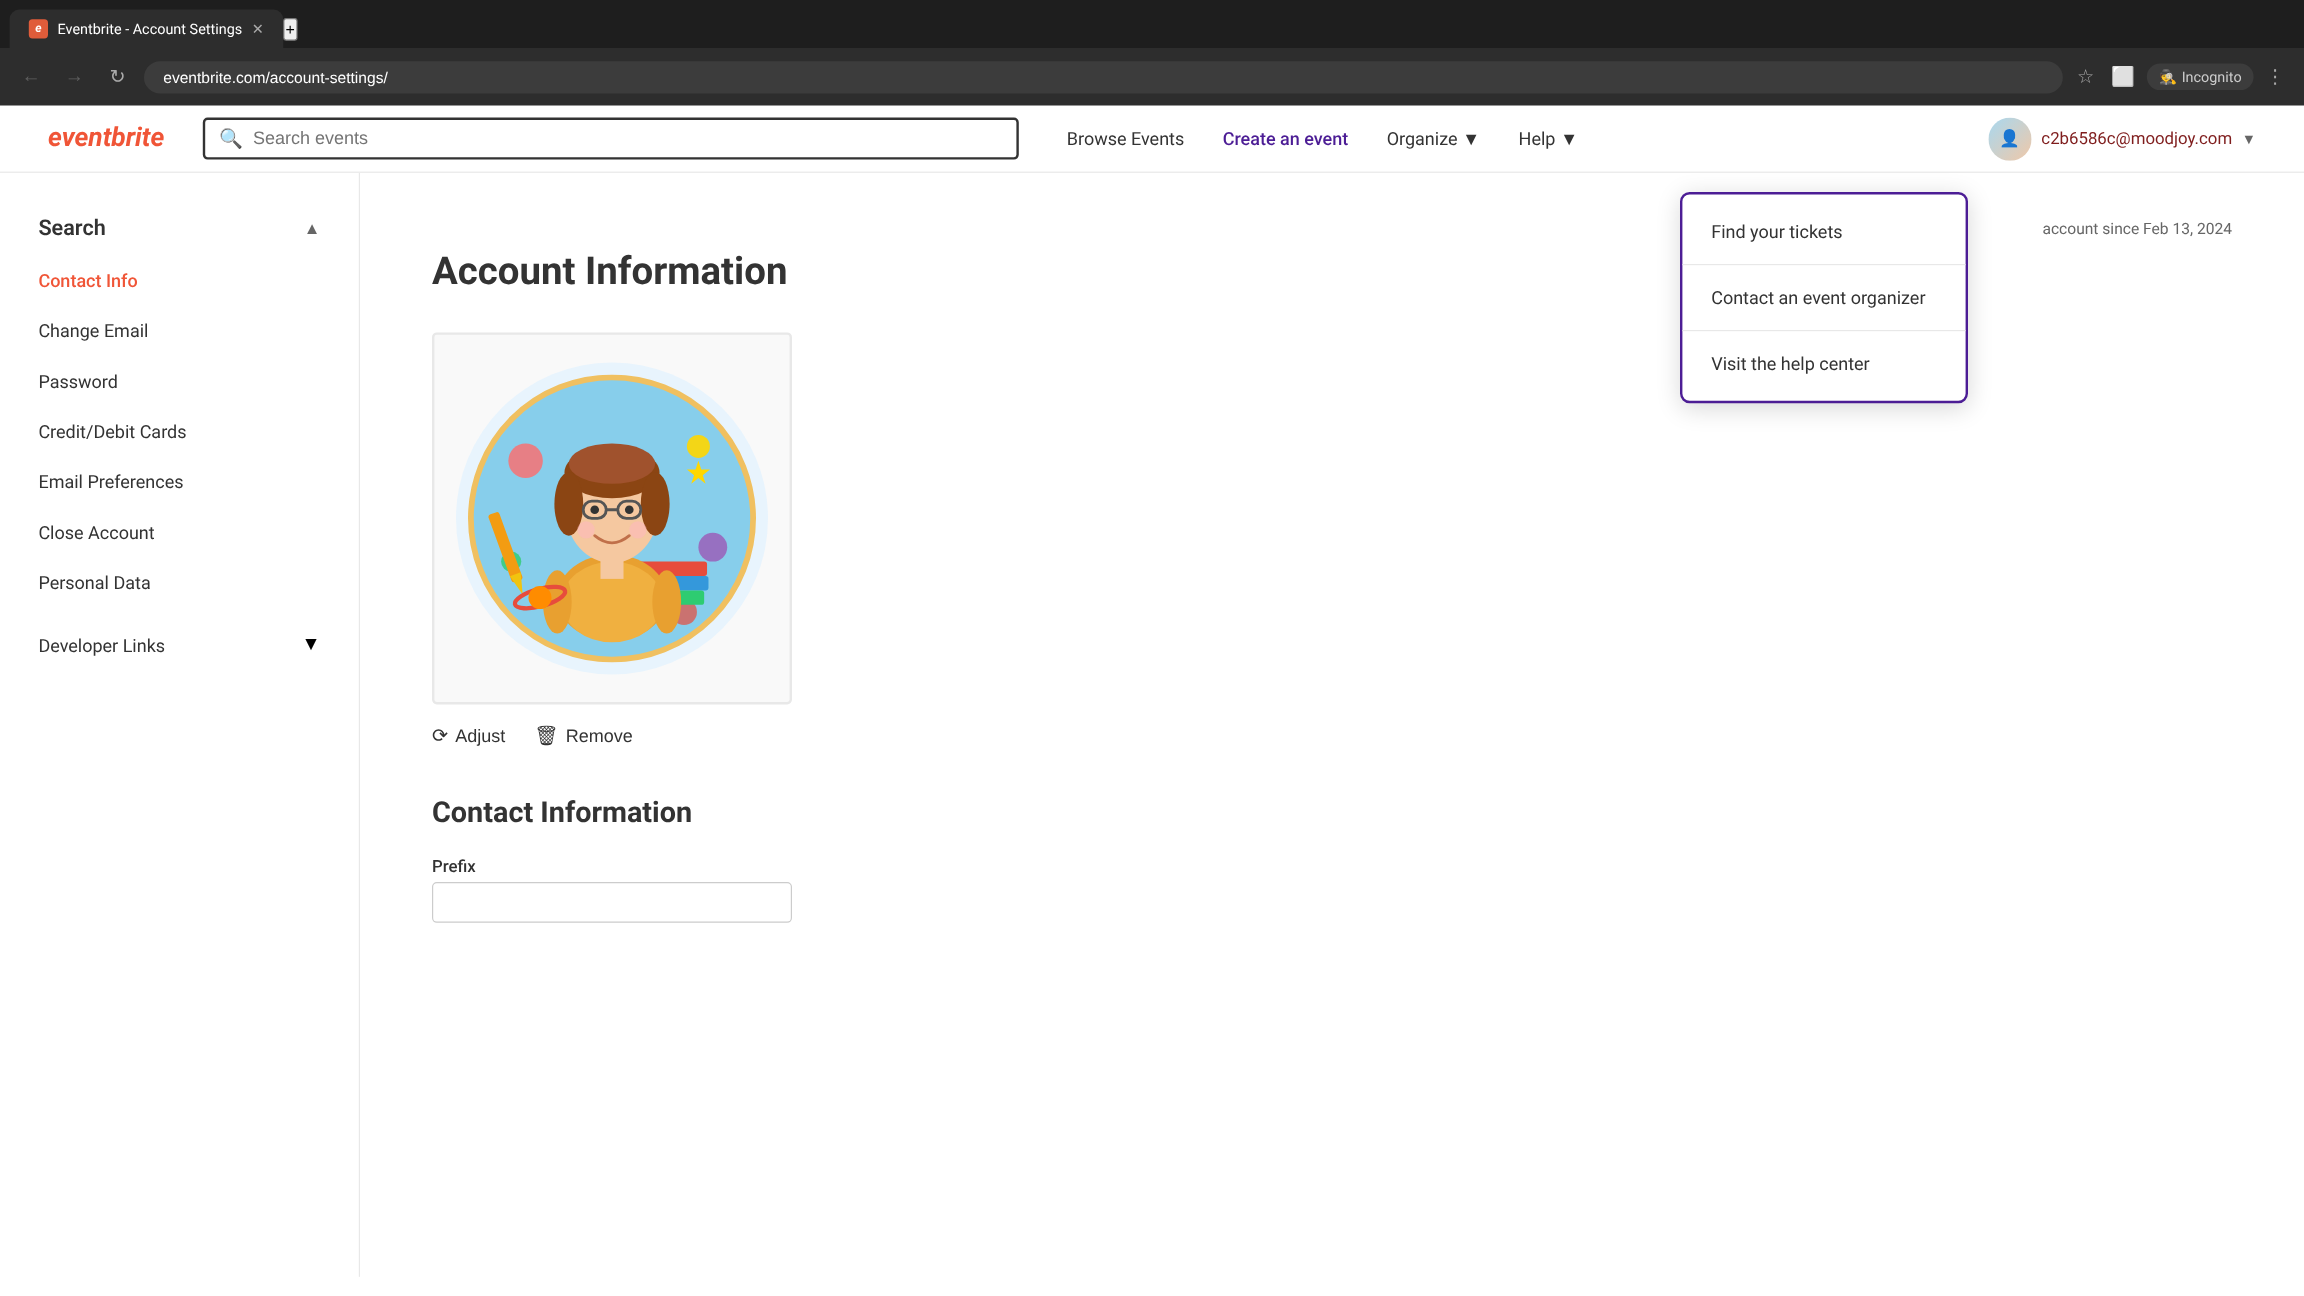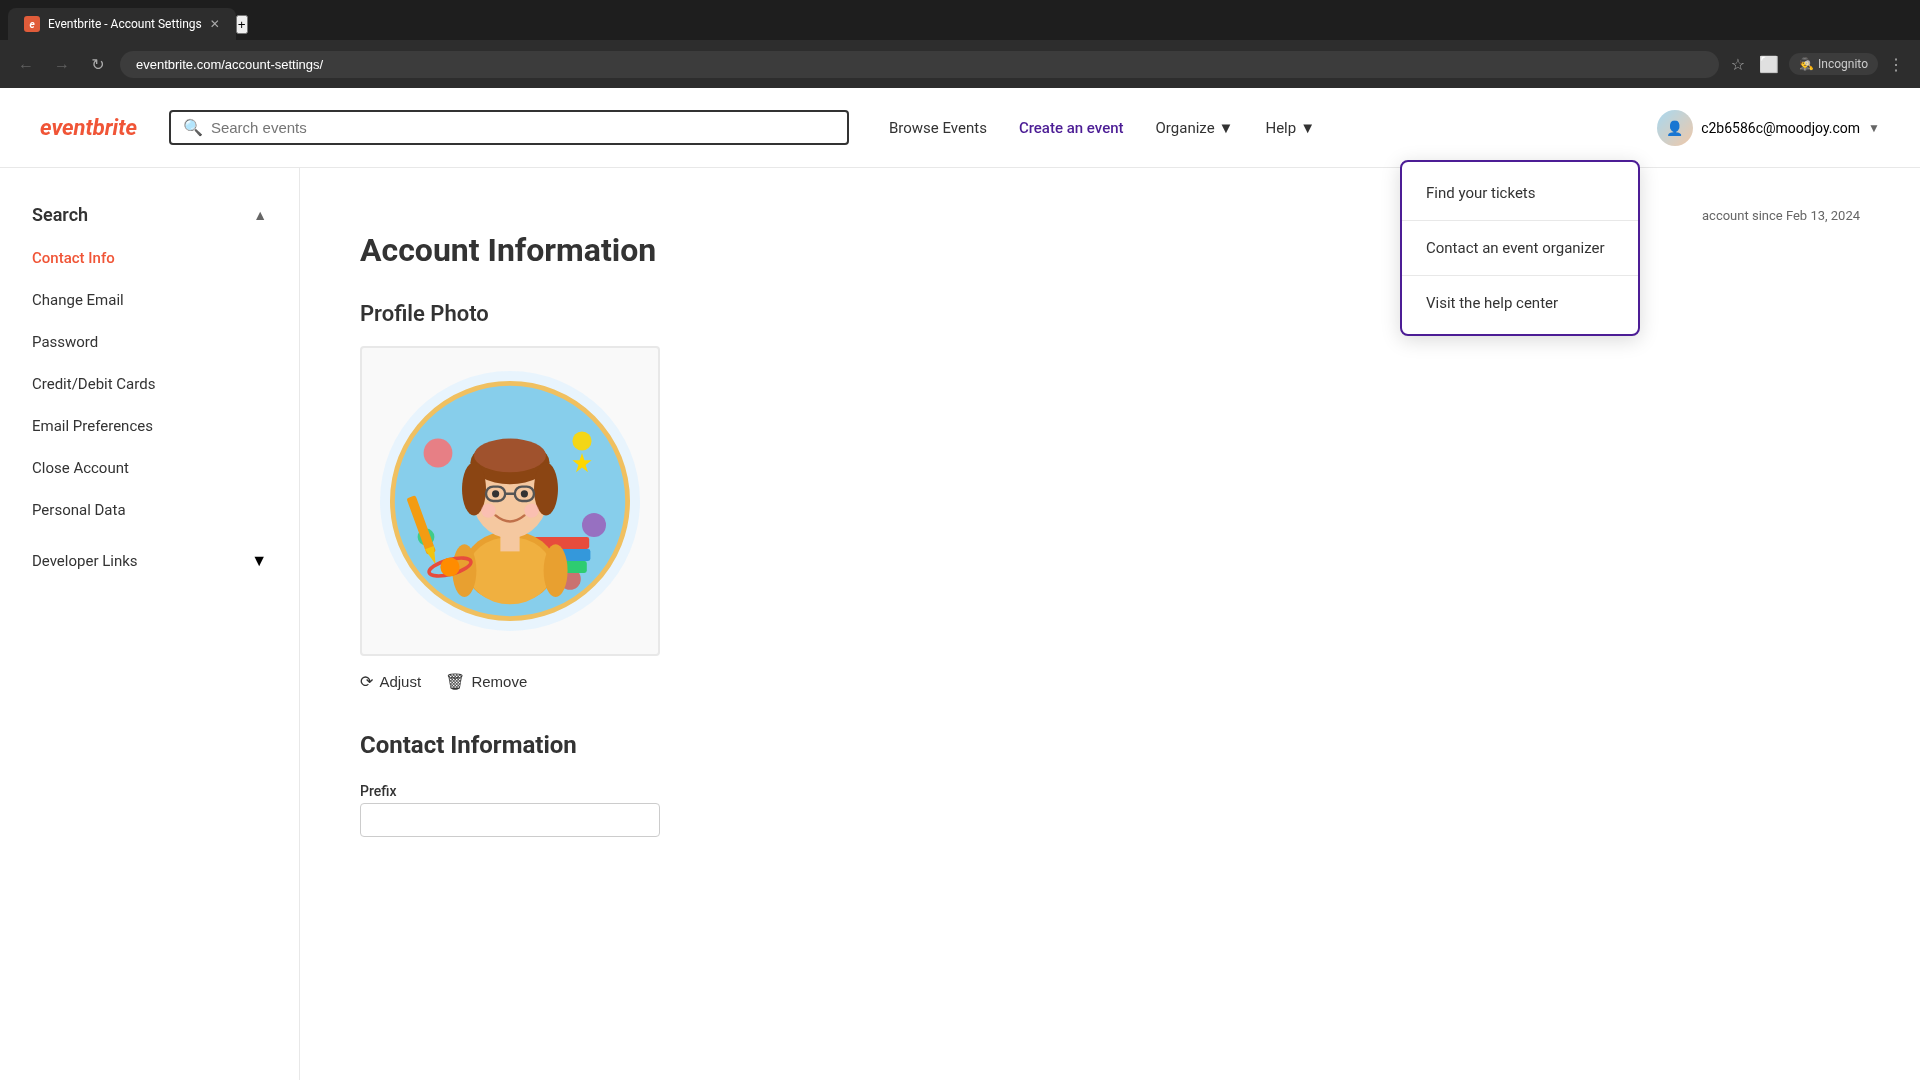--- a/index.html
+++ b/index.html
@@ -15,33 +15,33 @@
     .browser-tab .close-tab { color: #aaa; font-size: 12px; cursor: pointer; }
     .browser-nav { display: flex; align-items: center; padding: 6px 12px; background: #2d2d2d; gap: 8px; height: 48px; }
     .nav-btn { background: none; border: none; color: #aaa; font-size: 16px; cursor: pointer; padding: 4px; width: 28px; height: 28px; border-radius: 50%; display: flex; align-items: center; justify-content: center; }
     .nav-btn.disabled { opacity: 0.4; cursor: default; }
     .address-bar { flex: 1; background: #3c3c3c; border: none; border-radius: 20px; padding: 6px 16px; color: #fff; font-size: 13px; outline: none; }
     .nav-actions { display: flex; align-items: center; gap: 6px; }
     .nav-action-btn { background: none; border: none; color: #aaa; font-size: 16px; cursor: pointer; padding: 4px; }
     .incognito-badge { background: #3c3c3c; color: #ccc; font-size: 12px; padding: 4px 10px; border-radius: 12px; display: flex; align-items: center; gap: 4px; }
 
     
-    .app-header { display: flex; align-items: center; padding: 0 40px; height: 80px; border-bottom: 1px solid #e8e8e8; background: #fff; position: relative; z-index: 10; }
+    .app-header { display: flex; align-items: center; padding: 0 40px; height: 56px; border-bottom: 1px solid #e8e8e8; background: #fff; position: relative; z-index: 10; }
     .logo { color: #f05537; font-size: 22px; font-weight: 700; font-style: italic; margin-right: 32px; }
     .search-bar { display: flex; align-items: center; flex: 1; max-width: 680px; background: #fff; border: 2px solid #333; border-radius: 4px; padding: 6px 12px; gap: 8px; }
     .search-bar input { border: none; outline: none; font-size: 15px; width: 100%; color: #666; }
     .search-icon { color: #555; font-size: 16px; }
     .header-nav { display: flex; align-items: center; gap: 32px; margin-left: 40px; }
     .nav-link { color: #333; font-size: 15px; text-decoration: none; cursor: pointer; }
     .nav-link.active { color: #f05537; }
     .nav-link-with-arrow { display: flex; align-items: center; gap: 4px; }
     .header-user { display: flex; align-items: center; gap: 8px; margin-left: auto; cursor: pointer; }
     .user-avatar { width: 36px; height: 36px; border-radius: 50%; overflow: hidden; background: #ddd; }
     .user-avatar-img { width: 100%; height: 100%; background: linear-gradient(135deg, #a8d8f0 0%, #f0c8a8 100%); display: flex; align-items: center; justify-content: center; font-size: 14px; }
-    .user-email { color: #000000; font-size: 14px; }
+    .user-email { color: #7f1d1d; font-size: 14px; }
     .user-dropdown-arrow { color: #666; font-size: 12px; }
 
     
     .help-dropdown { position: absolute; top: 72px; right: 280px; background: #fff; border: 2px solid #4c1d95; border-radius: 8px; box-shadow: 0 4px 20px rgba(0,0,0,0.15); min-width: 240px; z-index: 100; padding: 8px 0; }
     .help-dropdown-item { padding: 14px 24px; color: #333; font-size: 15px; cursor: pointer; }
     .help-dropdown-divider { height: 1px; background: #e8e8e8; margin: 4px 0; }
 
     
     .app-body { display: flex; height: calc(1080px - 40px - 48px - 72px); }
 
@@ -166,21 +166,20 @@
         <span>▼</span>
       </div>
     </div>
 
     <div class="main-content">
       <div style="text-align:right;color:#666;font-size:13px;margin-bottom:8px;">
         <span>account since Feb 13, 2024</span>
       </div>
       <h1 class="page-title">Account Information</h1>
 
-      <h2 class="section-title">Profile Photo</h2>
 
       <div class="profile-photo-container">
         <div class="profile-photo">
 
           <svg class="avatar-svg" viewBox="0 0 200 200" xmlns="http://www.w3.org/2000/svg">
 
             <circle cx="100" cy="100" r="98" fill="#87CEEB" stroke="#f0c060" stroke-width="4"></circle>
 
             <circle cx="40" cy="60" r="12" fill="#FF6B6B" opacity="0.8"></circle>
             <circle cx="160" cy="50" r="8" fill="#FFD700" opacity="0.9"></circle>

